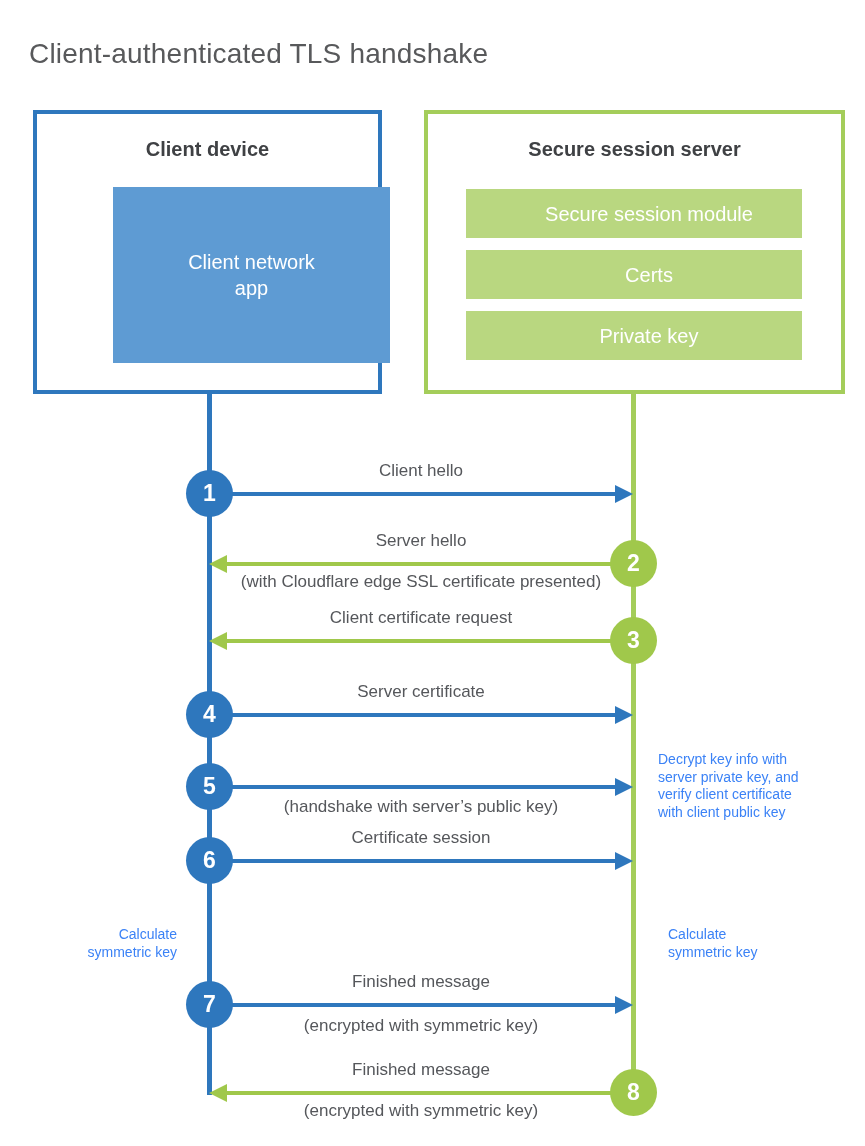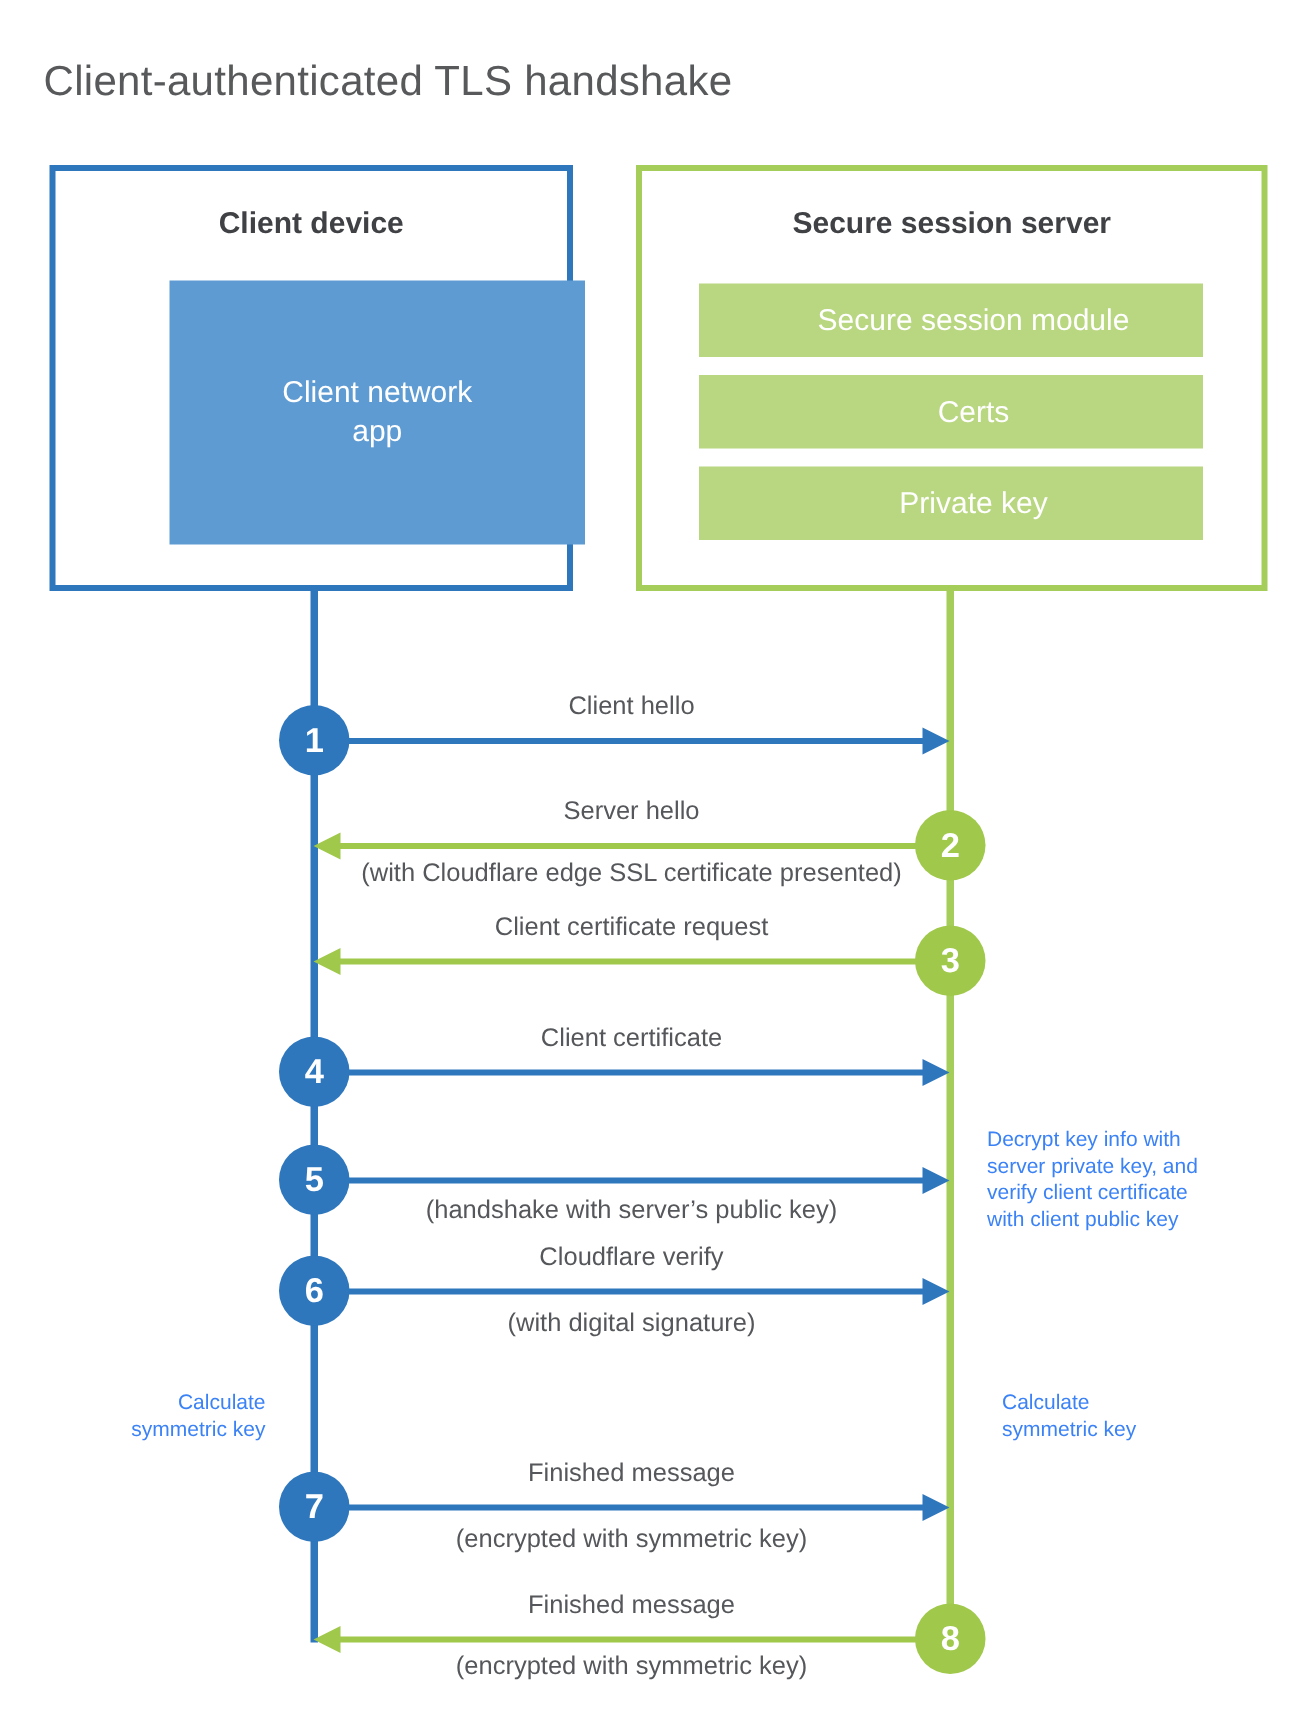--- a/index.html
+++ b/index.html
@@ -99,36 +99,35 @@
 
   <div class="abs aline green" style="top:639px"></div>
   <div class="abs ahead left" style="top:632px"></div>
   <div class="abs step-label" style="top:608px">Client certificate request</div>
   <div class="abs circle green" style="top:617px">
       <span>3</span>
     </div>
 
   <div class="abs aline blue" style="top:713px"></div>
   <div class="abs ahead right" style="top:706px"></div>
-  <div class="abs step-label" style="top:682px">Client certificate</div>
+  <div class="abs step-label" style="top:682px">Server certificate</div>
   <div class="abs circle blue" style="top:691px">
       <span>4</span>
     </div>
 
   <div class="abs aline blue" style="top:785px"></div>
   <div class="abs ahead right" style="top:778px"></div>
   <div class="abs step-sublabel" style="top:797px">(handshake with server’s public key)</div>
   <div class="abs circle blue" style="top:763px">
       <span>5</span>
     </div>
 
   <div class="abs aline blue" style="top:859px"></div>
   <div class="abs ahead right" style="top:852px"></div>
-  <div class="abs step-label" style="top:828px">Cloudflare verify</div>
-  <div class="abs step-sublabel" style="top:872px">(with digital signature)</div>
+  <div class="abs step-label" style="top:828px">Certificate session</div>
   <div class="abs circle blue" style="top:837px">
       <span>6</span>
     </div>
 
   <div class="abs aline blue" style="top:1003px"></div>
   <div class="abs ahead right" style="top:996px"></div>
   <div class="abs step-label" style="top:972px">Finished message</div>
   <div class="abs step-sublabel" style="top:1016px">(encrypted with symmetric key)</div>
   <div class="abs circle blue" style="top:981px">
       <span>7</span>

